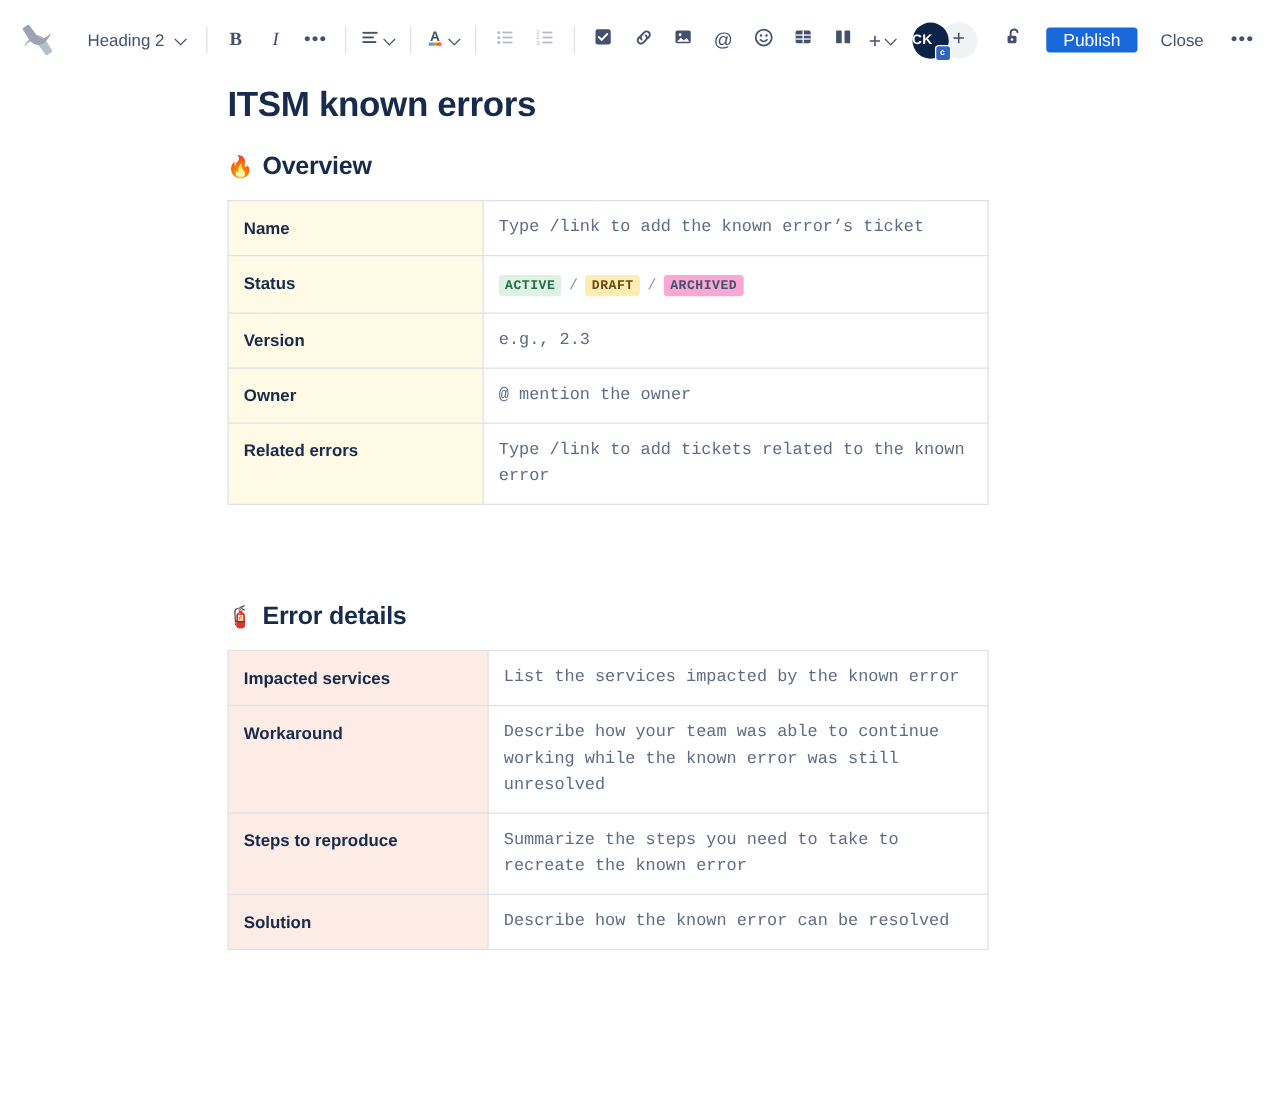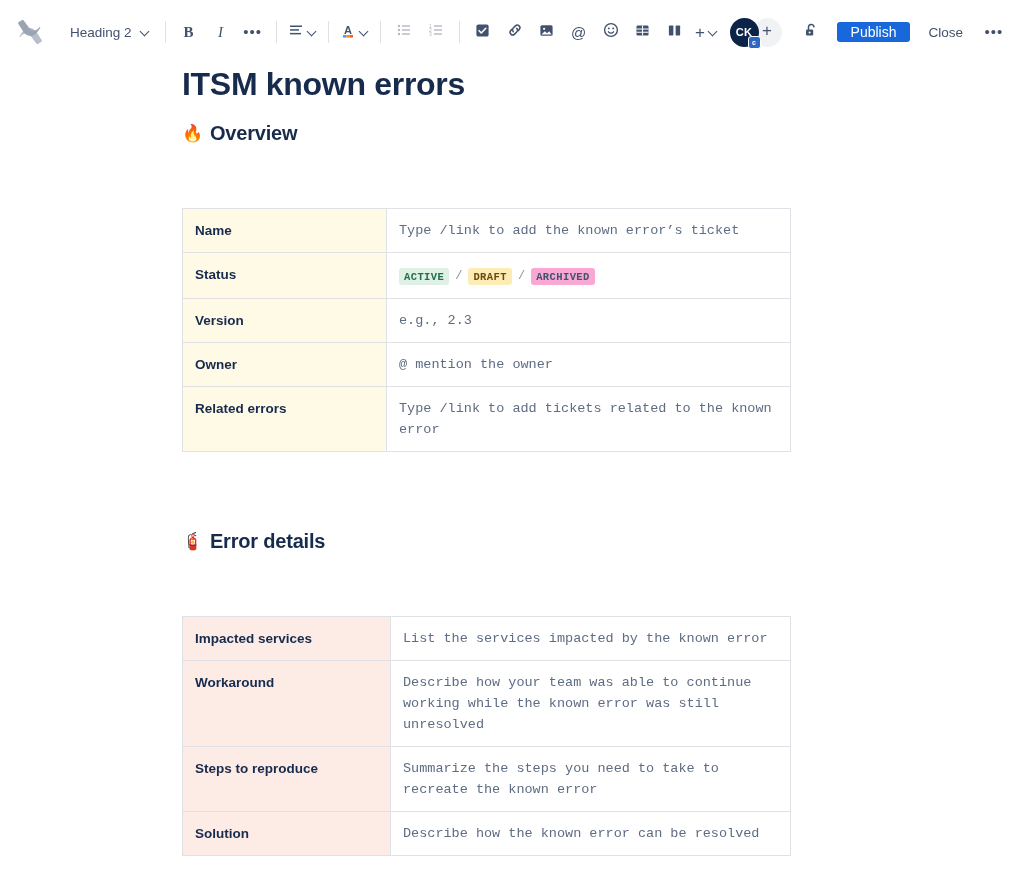--- a/index.html
+++ b/index.html
@@ -95,21 +95,20 @@
 
   .avatar {
     width: 29px; height: 29px;
     border-radius: 50%;
     background: #0b2347;
     color: #ffffff;
     font-size: 11px;
     font-weight: bold;
     display: flex;
     align-items: center;
-    justify-content: center;
     letter-spacing: 0.3px;
     position: relative;
     z-index: 2;
     cursor: pointer;
   }
   .avatar-badge {
     position: absolute;
     right: -2px; bottom: -2px;
     width: 13px; height: 13px;
     border-radius: 3px;
@@ -160,21 +159,21 @@
     cursor: pointer;
     font-family: "Liberation Sans", sans-serif;
   }
 
   
   .page {
     padding: 0 0 0 182px;
   }
 
   .page-title {
-    font-size: 32px;
+    font-size: 28px;
     font-weight: bold;
     color: #172b4d;
     letter-spacing: -0.3px;
     margin-top: 2px;
     margin-bottom: 0;
     line-height: 36px;
   }
 
   .heading2 {
     font-size: 20px;
@@ -190,21 +189,20 @@
   .spacer-title { height: 20px; }
   .spacer-after-h2 { height: 15px; }
   .spacer-between { height: 78px; }
 
   
   table.doc-table {
     border-collapse: collapse;
     table-layout: fixed;
     width: 608px;
     border: 1px solid #dfe1e6;
-    margin-top: 48px;
   }
   table.doc-table td {
     border: 1px solid #dfe1e6;
     padding: 11px 12px;
     font-size: 13.5px;
     line-height: 21px;
     vertical-align: top;
   }
   td.hdr {
     font-weight: bold;

